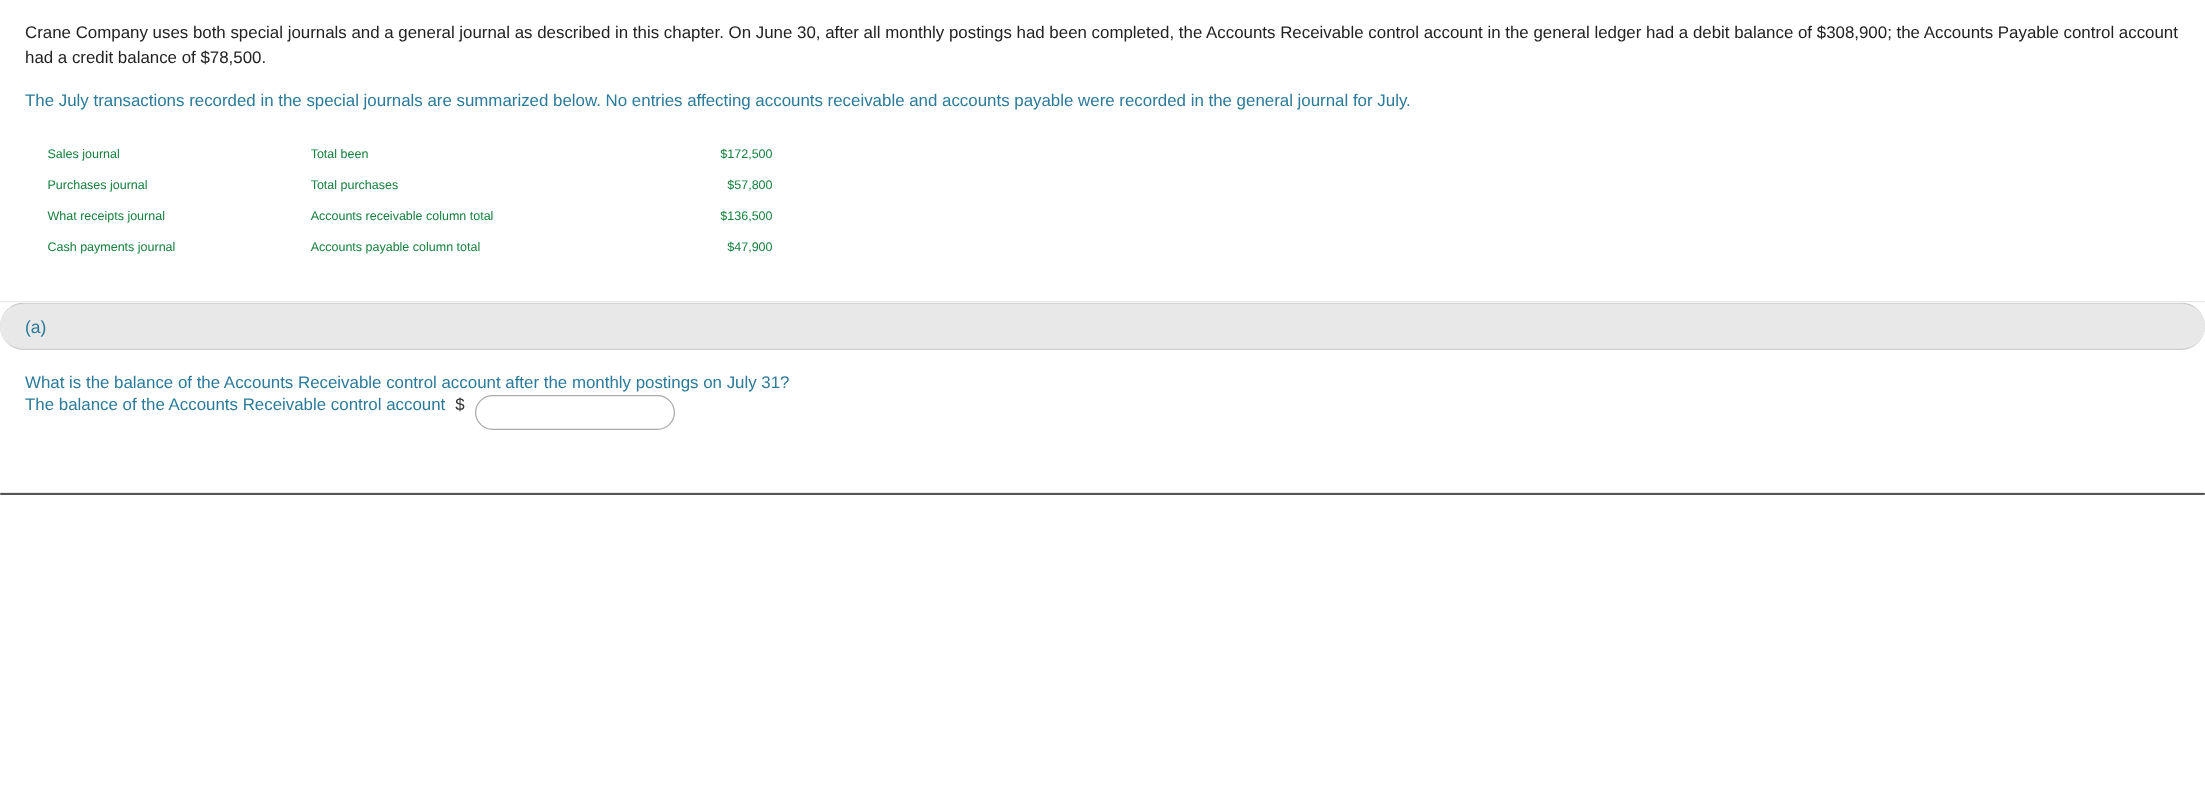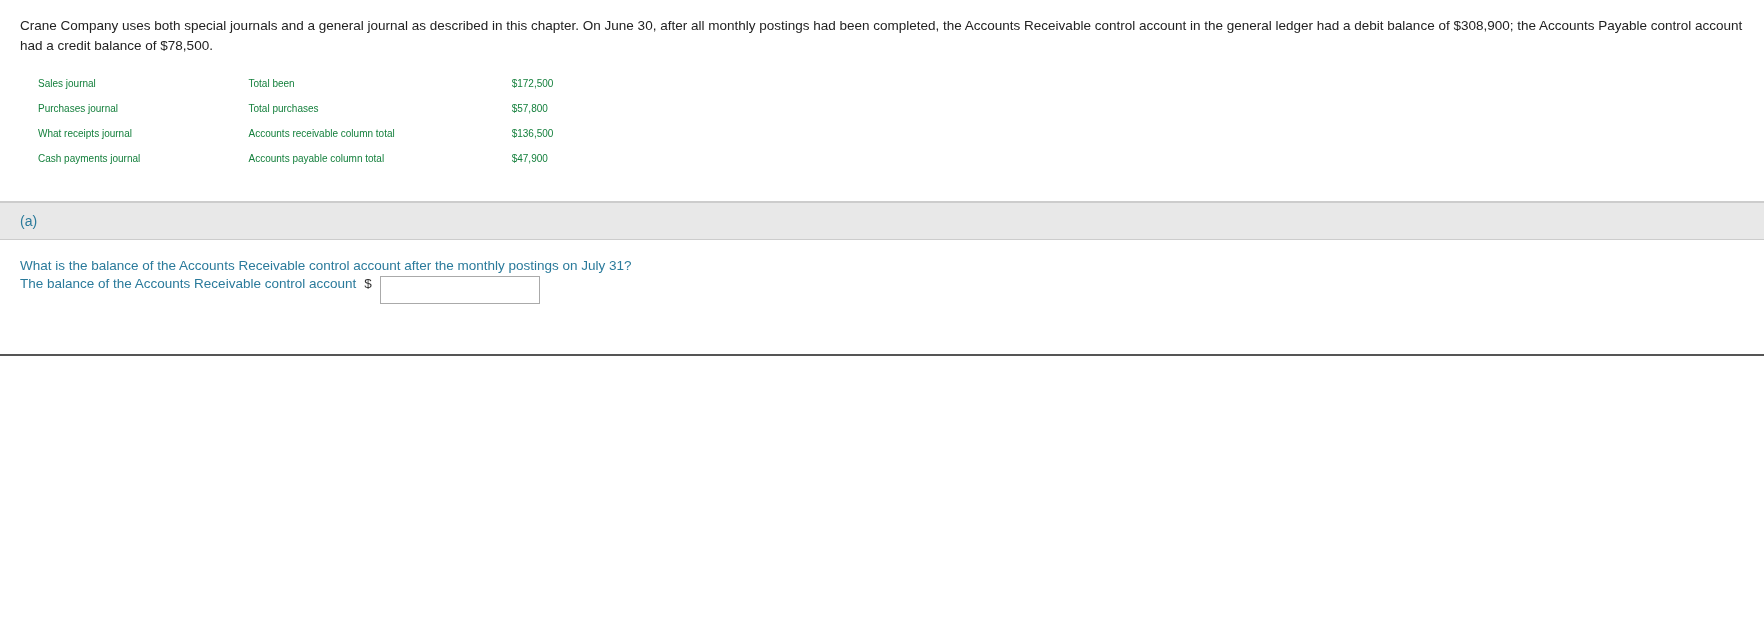--- a/index.html
+++ b/index.html
@@ -1,18 +1,19 @@
 <!DOCTYPE html>
 <html><head>
   <meta charset="utf-8">
   <style>
     * {
       box-sizing: border-box;
       margin: 0;
       padding: 0;
+      border-radius: 20px;
     }
 
     body {
       font-family: Arial, sans-serif;
       font-size: 14px;
       background: #fff;
       color: #333;
       width: 1764px;
       min-height: 637px;
     }
@@ -53,21 +54,21 @@
     .journal-table td:first-child {
       width: 200px;
     }
 
     .journal-table td:nth-child(2) {
       width: 250px;
     }
 
     .journal-table td:nth-child(3) {
       width: 120px;
-      text-align: left;
+      text-align: right;
     }
 
     .divider {
       border: none;
       border-top: 1px solid #ccc;
       margin: 0;
     }
 
     .section-a-header {
       background: #e8e8e8;
@@ -124,20 +125,21 @@
       border-bottom: 2px solid #555;
       margin-top: 30px;
       width: 100%;
     }
   </style>
 </head>
 <body>
 
 <div class="main-content">
   <p class="intro-text">Crane Company uses both special journals and a general journal as described in this chapter. On June 30, after all monthly postings had been completed, the Accounts Receivable control account in the general ledger had a debit balance of $308,900; the Accounts Payable control account had a credit balance of $78,500.</p>
+  <p class="july-text">The July transactions recorded in the special journals are summarized below. No entries affecting accounts receivable and accounts payable were recorded in the general journal for July.</p>
 
   <table class="journal-table">
     <tbody id="journal-rows">
     <tr>
       <td>Sales journal</td>
       <td>Total been</td>
       <td>$172,500</td>
     </tr>
         <tr>
       <td>Purchases journal</td>

